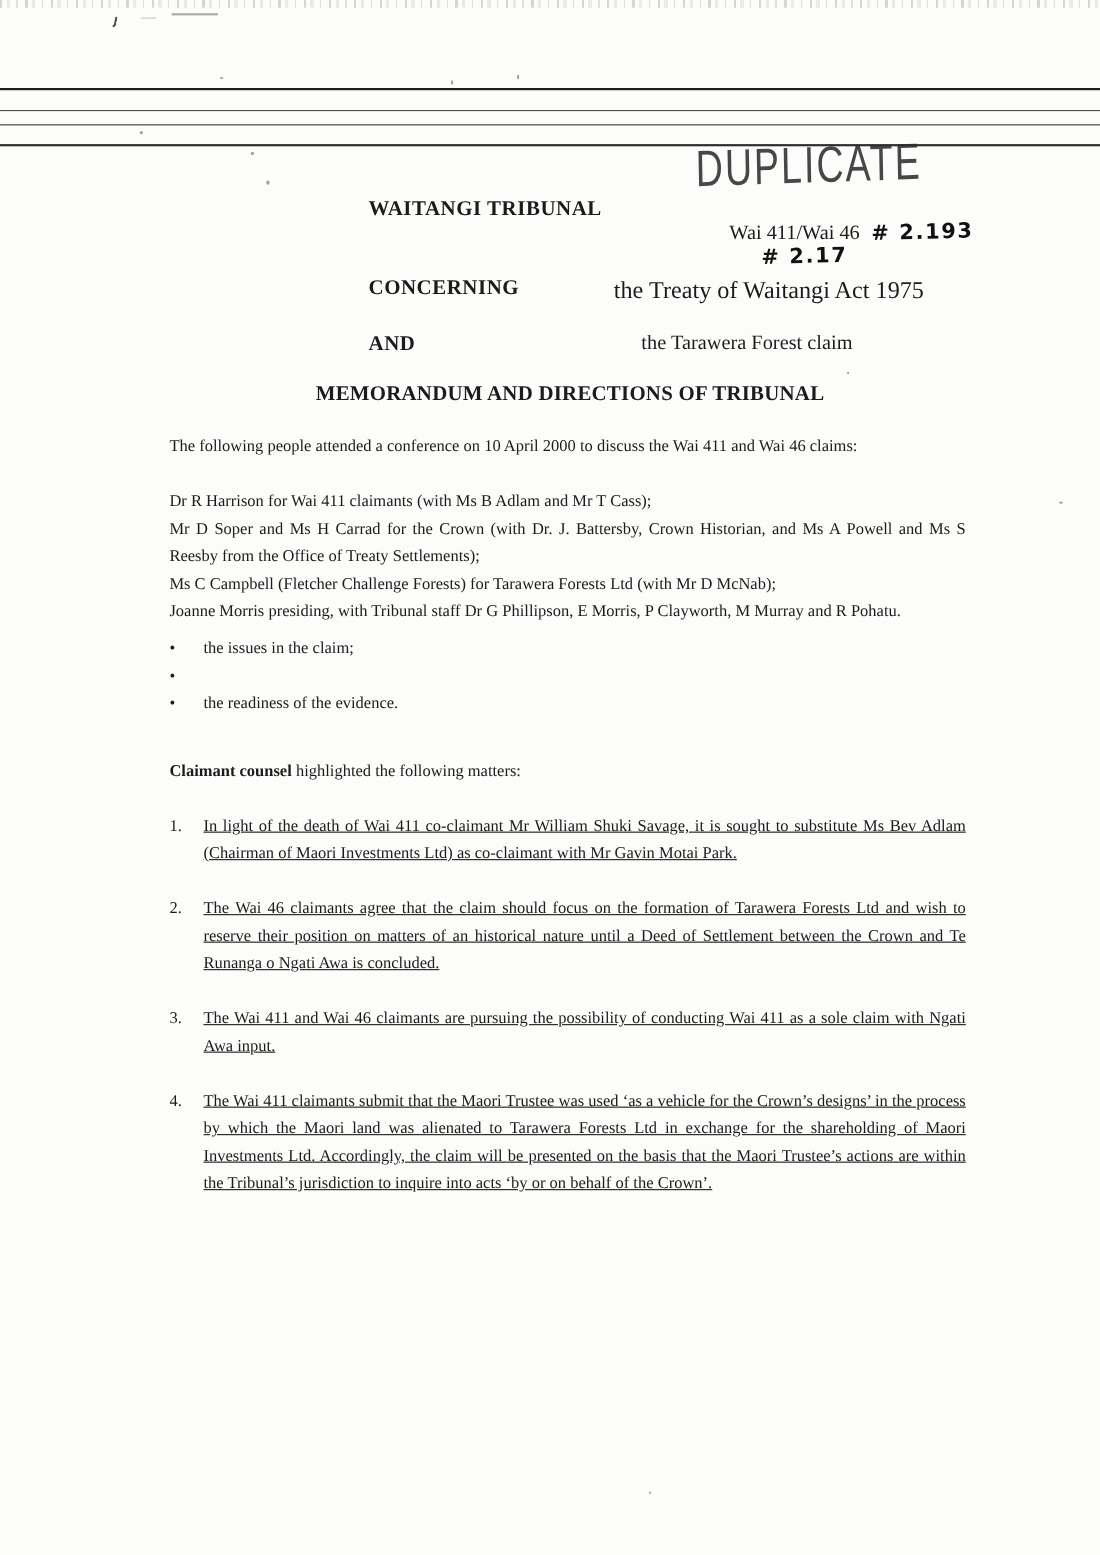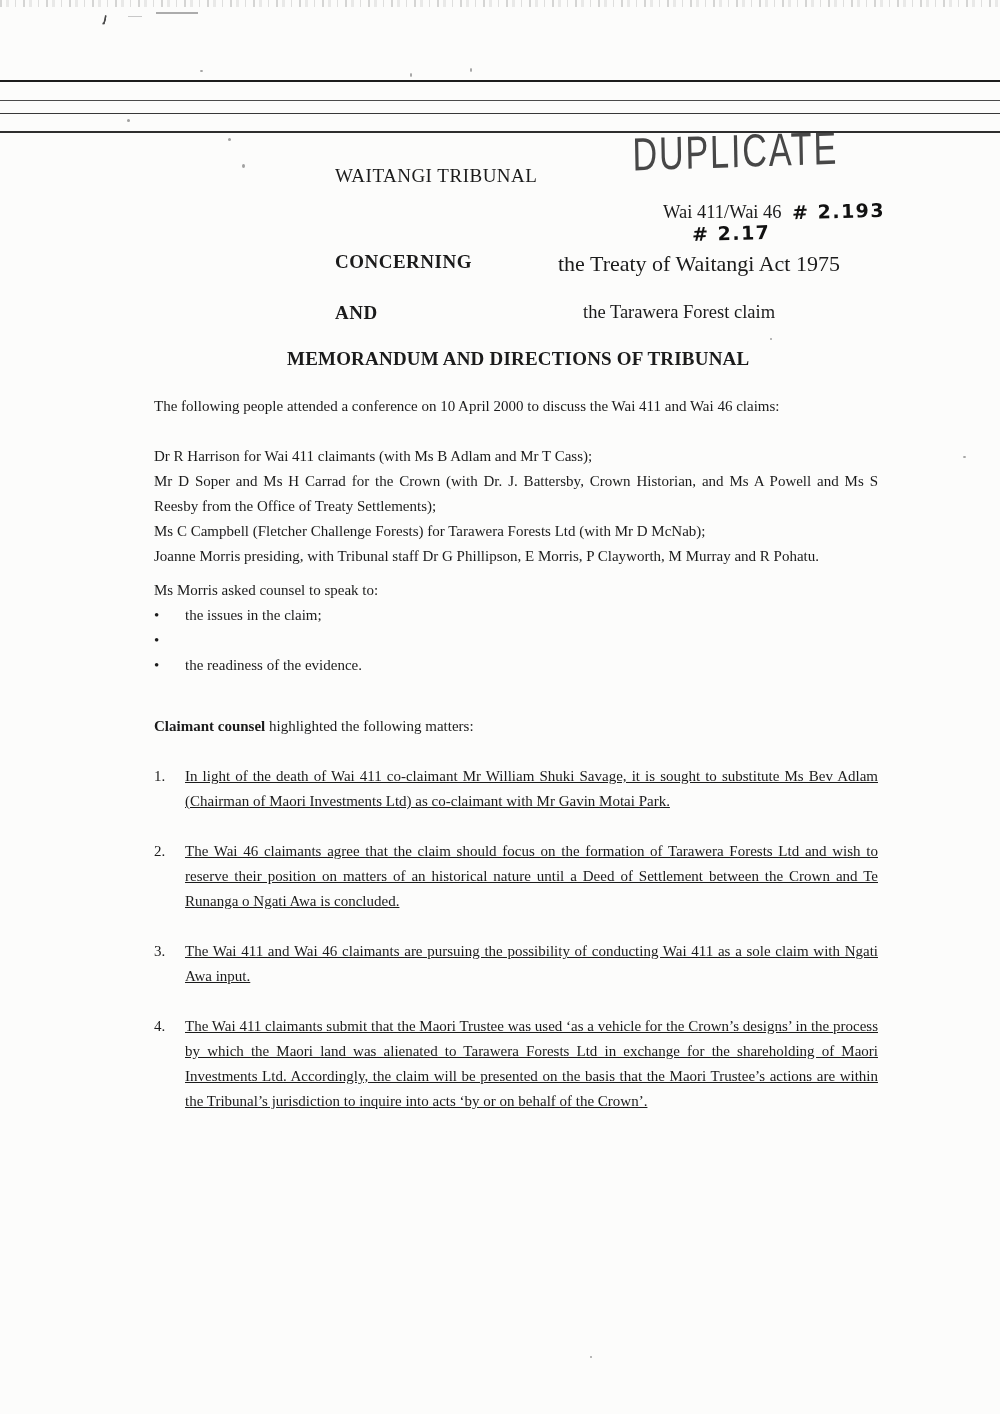--- a/index.html
+++ b/index.html
@@ -48,21 +48,21 @@
     font-size: 38px; font-weight: 400; letter-spacing: 2px;
     color: rgba(45,45,45,.88);
     transform: scale(.9, 1.22) rotate(-1.4deg);
     transform-origin: left top;
     white-space: nowrap;
   }
 
   
   .hdr { position: absolute; font-size: 19px; }
   .bold { font-weight: bold; }
-  .tribunal    { left: 335px; top: 165px; font-weight: normal; letter-spacing: .5px; }
+  .tribunal    { left: 335px; top: 179px; font-weight: bold; letter-spacing: .5px; }
   .case-line   { left: 663px; top: 200px; font-size: 18.5px; white-space: nowrap; }
   .handwriting {
     font-family: "DejaVu Sans", sans-serif;
     font-weight: 600; font-size: 19px; letter-spacing: 1.5px;
     color: #111; transform: rotate(-1.5deg); display: inline-block;
   }
   .hand-1 { margin-left: 10px; }
   .hand-2-row { left: 692px; top: 222px; }
   .concerning-label { left: 335px; top: 251px; font-weight: bold; letter-spacing: .5px; }
   .concerning-value { left: 558px; top: 251px; font-size: 22px; }
@@ -131,21 +131,20 @@
 
     <p class="para justify">The following people attended a conference on 10 April 2000 to discuss the Wai 411 and Wai 46 claims:</p>
 
     <div class="attendees">
       <p class="justify">Dr R Harrison for Wai 411 claimants (with Ms B Adlam and Mr T Cass);</p>
       <p class="justify">Mr D Soper and Ms H Carrad for the Crown (with Dr. J. Battersby, Crown Historian, and Ms A Powell and Ms S Reesby from the Office of Treaty Settlements);</p>
       <p class="justify">Ms C Campbell (Fletcher Challenge Forests) for Tarawera Forests Ltd (with Mr D McNab);</p>
       <p class="justify">Joanne Morris presiding, with Tribunal staff Dr G Phillipson, E Morris, P Clayworth, M Murray and R Pohatu.</p>
     </div>
 
-    <p class="counsel-prompt">Ms Morris asked counsel to speak to:</p>
 
     <div class="bullet-row">
       <span class="bullet-marker">•</span>
       <span>the issues in the claim;</span>
     </div>
     <div class="bullet-row">
       <span class="bullet-marker">•</span>
     </div>
     <div class="bullet-row">
       <span class="bullet-marker">•</span>

